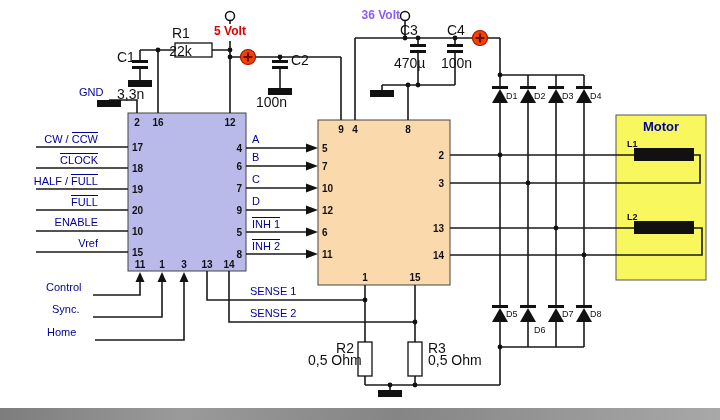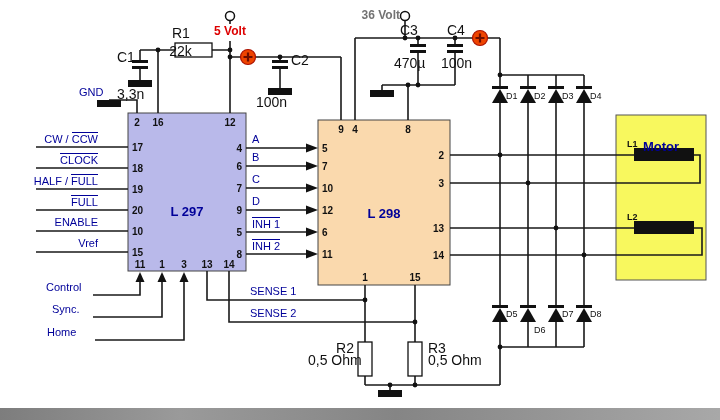--- a/index.html
+++ b/index.html
@@ -4,23 +4,23 @@
 <style>
   * { margin:0; padding:0; box-sizing:border-box; }
   html,body { background:#ddd; }
   #stage { position:relative; width:720px; height:420px; background:#ffffff; overflow:hidden;
            font-family:"Liberation Sans", sans-serif; }
   #stage svg { position:absolute; left:0; top:0; }
   .t   { position:absolute; white-space:nowrap; line-height:13px; }
   .lbl { font-weight:normal; font-size:11px; color:#000099; }
   .num { font-weight:bold; font-size:10px; color:#111111; }
   .comp{ font-size:14px; color:#111111; }
-  .chip{ font-weight:bold; font-size:13px; color:#000099;margin-top:20px; }
+  .chip{ font-weight:bold; font-size:13px; color:#000099; }
   .red { color:#dd0000; font-size:12px; font-weight:bold; }
-  .blue12 { color:#737373; font-size:12px; font-weight:bold; }
+  .blue12 { color:#8b5cf6; font-size:12px; font-weight:bold; }
   .ctr { text-align:center; }
   .rt  { text-align:right; }
   .s9  { font-size:9px; }
   .bk  { color:#111; font-weight:bold; }
   .ovl { display:inline-block; border-top:1.6px solid currentColor; line-height:12px; }
   #strip { position:absolute; left:0; top:408px; width:720px; height:12px;
            background:linear-gradient(90deg,#7d7d7d 0%,#9a9a9a 25%,#858585 55%,#a8a8a8 100%); }
 </style>
 </head>
 <body>
@@ -212,22 +212,20 @@
 
   <div class="t comp s9" style="left:506px;top:90px">D1</div>
   <div class="t comp s9" style="left:534px;top:90px">D2</div>
   <div class="t comp s9" style="left:562px;top:90px">D3</div>
   <div class="t comp s9" style="left:590px;top:90px">D4</div>
   <div class="t comp s9" style="left:506px;top:308px">D5</div>
   <div class="t comp s9" style="left:534px;top:324px">D6</div>
   <div class="t comp s9" style="left:562px;top:308px">D7</div>
   <div class="t comp s9" style="left:590px;top:308px">D8</div>
 
-  <div class="t chip ctr" style="left:128px;top:185px;width:118px">L 297</div>
-  <div class="t chip ctr" style="left:318px;top:187px;width:132px">L 298</div>
   <div class="t chip ctr" style="left:616px;top:120px;width:90px">Motor</div>
   <div class="t bk s9" style="left:627px;top:138px">L1</div>
   <div class="t bk s9" style="left:627px;top:211px">L2</div>
 
   <div class="t num ctr" style="left:129px;top:116px;width:16px">2</div>
   <div class="t num ctr" style="left:150px;top:116px;width:16px">16</div>
   <div class="t num ctr" style="left:222px;top:116px;width:16px">12</div>
 
   <div class="t num" style="left:132px;top:141px">17</div>
   <div class="t num" style="left:132px;top:162px">18</div>

